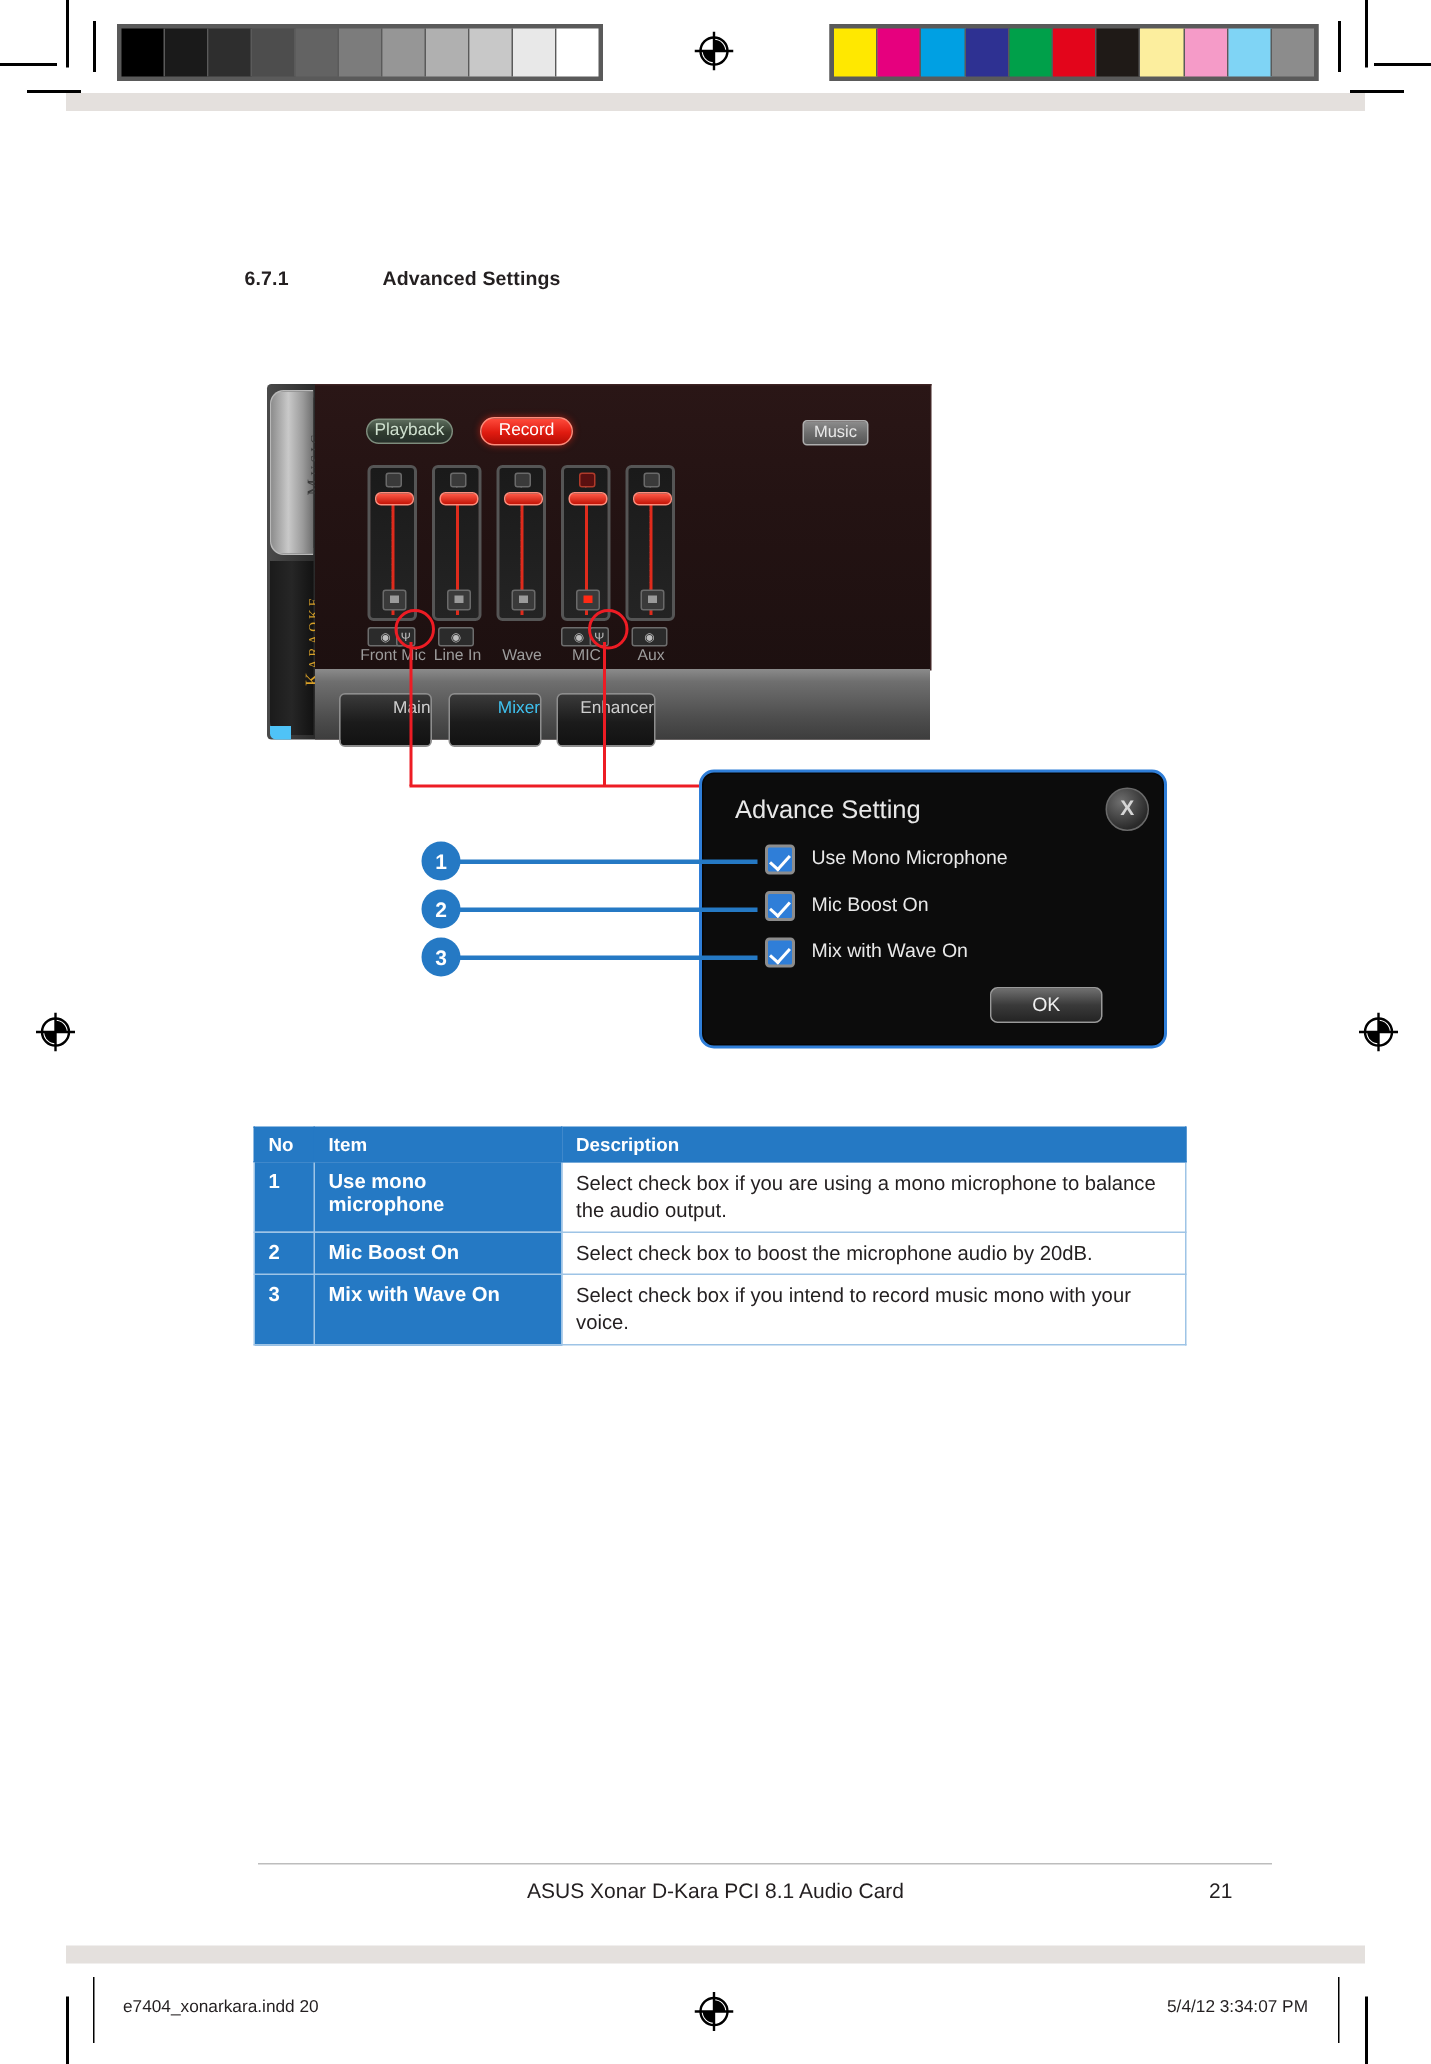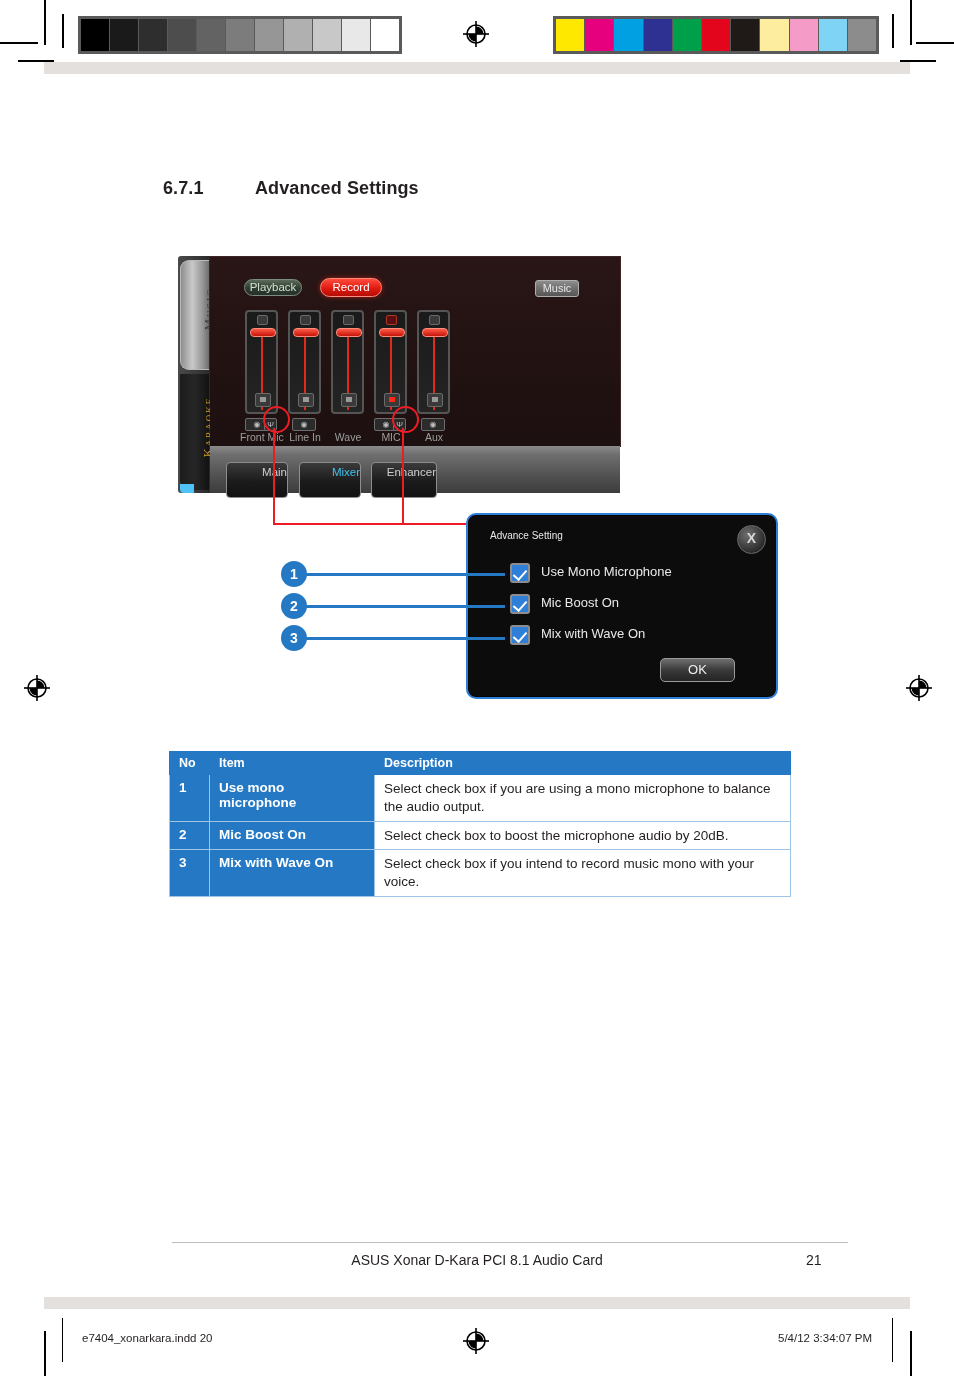--- a/index.html
+++ b/index.html
@@ -20,21 +20,21 @@
   .calbar{position:absolute;display:flex;border:3px solid #5a5a5a;background:#5a5a5a;box-sizing:border-box;}
   .calbar i{display:block;flex:1 1 auto;height:100%;border-right:1px solid #5a5a5a;}
   .calbar i:last-child{border-right:none;}
 
   .regmark{position:absolute;width:26px;height:26px;}
 
   
   .band{position:absolute;background:#e4e0dd;}
 
   
-  .heading{position:absolute;left:163px;top:178px;font-size:18px;font-weight:bold;color:#231f20;letter-spacing:.1px;}
+  .heading{position:absolute;left:163px;top:178px;font-size:13px;font-weight:bold;color:#231f20;letter-spacing:.1px;}
   .heading .num{display:inline-block;width:92px;}
 
   
   .app{position:absolute;left:178px;top:256px;width:442px;height:237px;}
   .app-side{position:absolute;left:0;top:0;width:32px;height:237px;background:linear-gradient(90deg,#4a4a4a 0%,#3a3a3a 55%,#2a2a2a 100%);border-radius:3px 0 0 3px;}
   .tab-music{position:absolute;left:2px;top:4px;width:29px;height:110px;
      background:linear-gradient(90deg,#8e8e8e,#c9c9c9 40%,#9a9a9a 75%,#6d6d6d);
      border-radius:9px 0 0 9px;border:1px solid #b9b9b9;border-right:none;box-sizing:border-box;}
   .tab-music span{display:block;transform:rotate(-90deg);transform-origin:left top;
      position:absolute;left:21px;top:100px;width:104px;font-size:12.5px;color:#3a3a3a;
@@ -96,21 +96,21 @@
   .bt.mixer{left:299px;top:462px;width:62px;color:#3fc2f0;}
   .bt.enh{left:371px;top:462px;width:66px;color:#cfcfcf;}
 
   
   .redline{position:absolute;background:#ed1c24;}
 
   
   .dlg{position:absolute;left:466px;top:513px;width:312px;height:186px;
      background:#0c0c0c;border:2px solid #2f7ed8;border-radius:10px;box-sizing:border-box;
      box-shadow:0 0 0 1px #050505 inset;}
-  .dlg-title{position:absolute;left:22px;top:15px;font-size:10px;color:#e8e8e8;}
+  .dlg-title{position:absolute;left:22px;top:15px;font-size:17px;color:#e8e8e8;}
   .dlg-close{position:absolute;right:10px;top:10px;width:27px;height:27px;border-radius:50%;
      background:radial-gradient(circle at 35% 32%,#6f6f6f,#2a2a2a 72%);border:1px solid #6a6a6a;
      color:#d6d6d6;font-size:14px;font-weight:bold;text-align:center;line-height:25px;}
   .dlg-row{position:absolute;left:0;width:100%;height:24px;}
   .cbx{position:absolute;left:42px;top:0;width:20px;height:20px;background:#2f7ed8;
      border:2px solid #8d8d8d;border-radius:3px;box-sizing:border-box;}
   .cbx:after{content:"";position:absolute;left:4px;top:2px;width:6px;height:11px;
      border:solid #fff;border-width:0 2.5px 2.5px 0;transform:rotate(42deg);}
   .dlg-row label{position:absolute;left:73px;top:1px;font-size:13px;color:#e9e9e9;}
   .dlg-ok{position:absolute;left:192px;top:143px;width:75px;height:24px;border-radius:5px;

